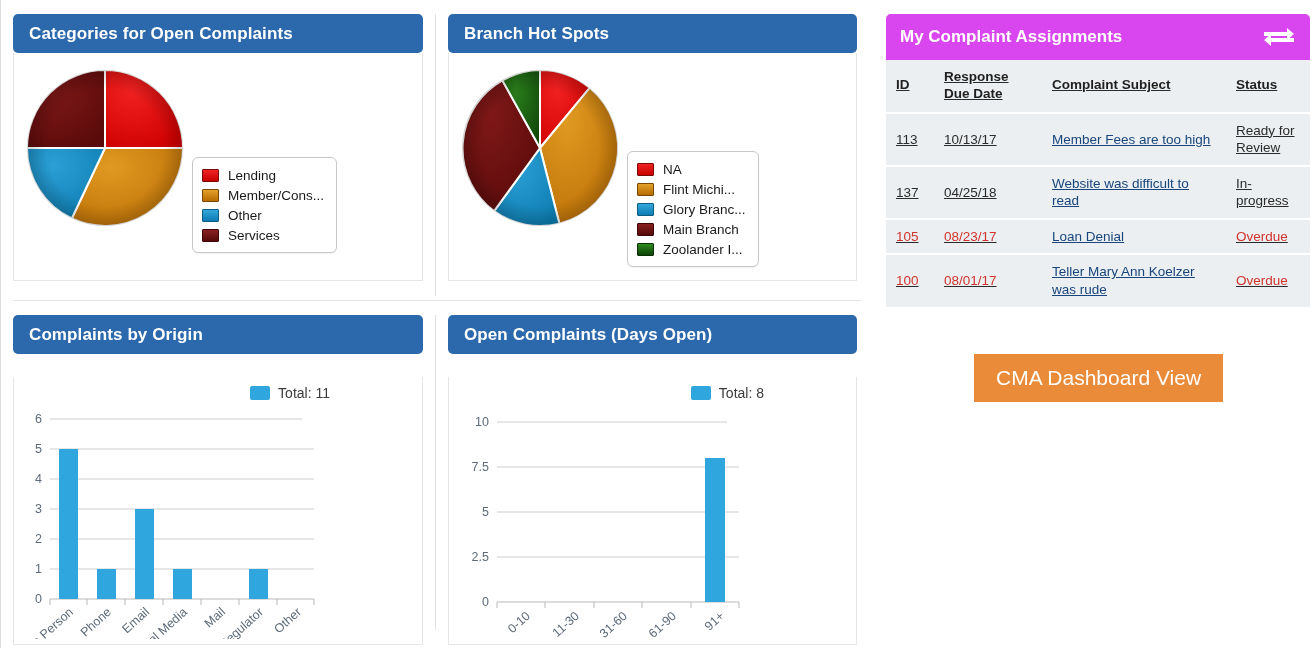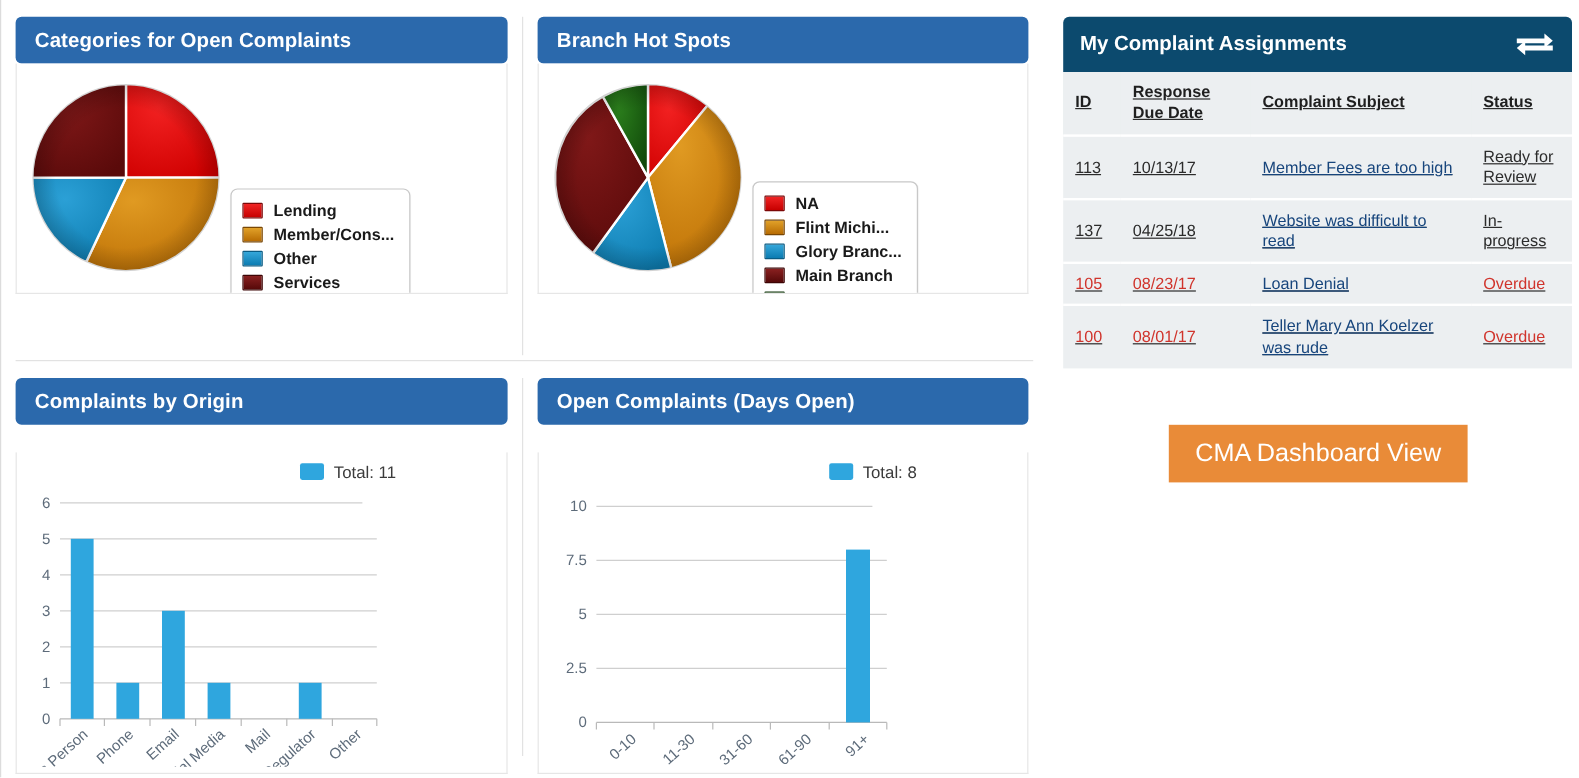--- a/index.html
+++ b/index.html
@@ -68,21 +68,21 @@
   }
 
   .panel-body {
     border: 1px solid #e6e6e6;
     border-top: none;
     background: #fff;
     height: calc(100% - 45px);
     position: relative;
     overflow: hidden;
   }
-  .row1 .panel-body { height: 192px; font-weight: bold; }
+  .row1 .panel-body { height: 228px; }
   .row2 .panel-body { height: 268px; margin-top: 23px; }
 
   
   .pie-wrap {
     position: absolute;
     left: 0; top: 0;
     width: 100%;
     height: 100%;
   }
   .pie-svg { position: absolute; left: 6px; top: 10px; }
@@ -130,21 +130,21 @@
   }
 
   
   .right-col {
     position: absolute;
     left: 886px; top: 14px;
     width: 424px;
   }
 
   .table-panel-header {
-    background: #0c4a6e;
+    background: #d946ef;
     border-radius: 5px 5px 0 0;
     color: #fff;
     font-size: 17px;
     font-weight: bold;
     padding: 11px 14px;
     display: flex;
     align-items: center;
     justify-content: space-between;
     gap: 33px;
   }

